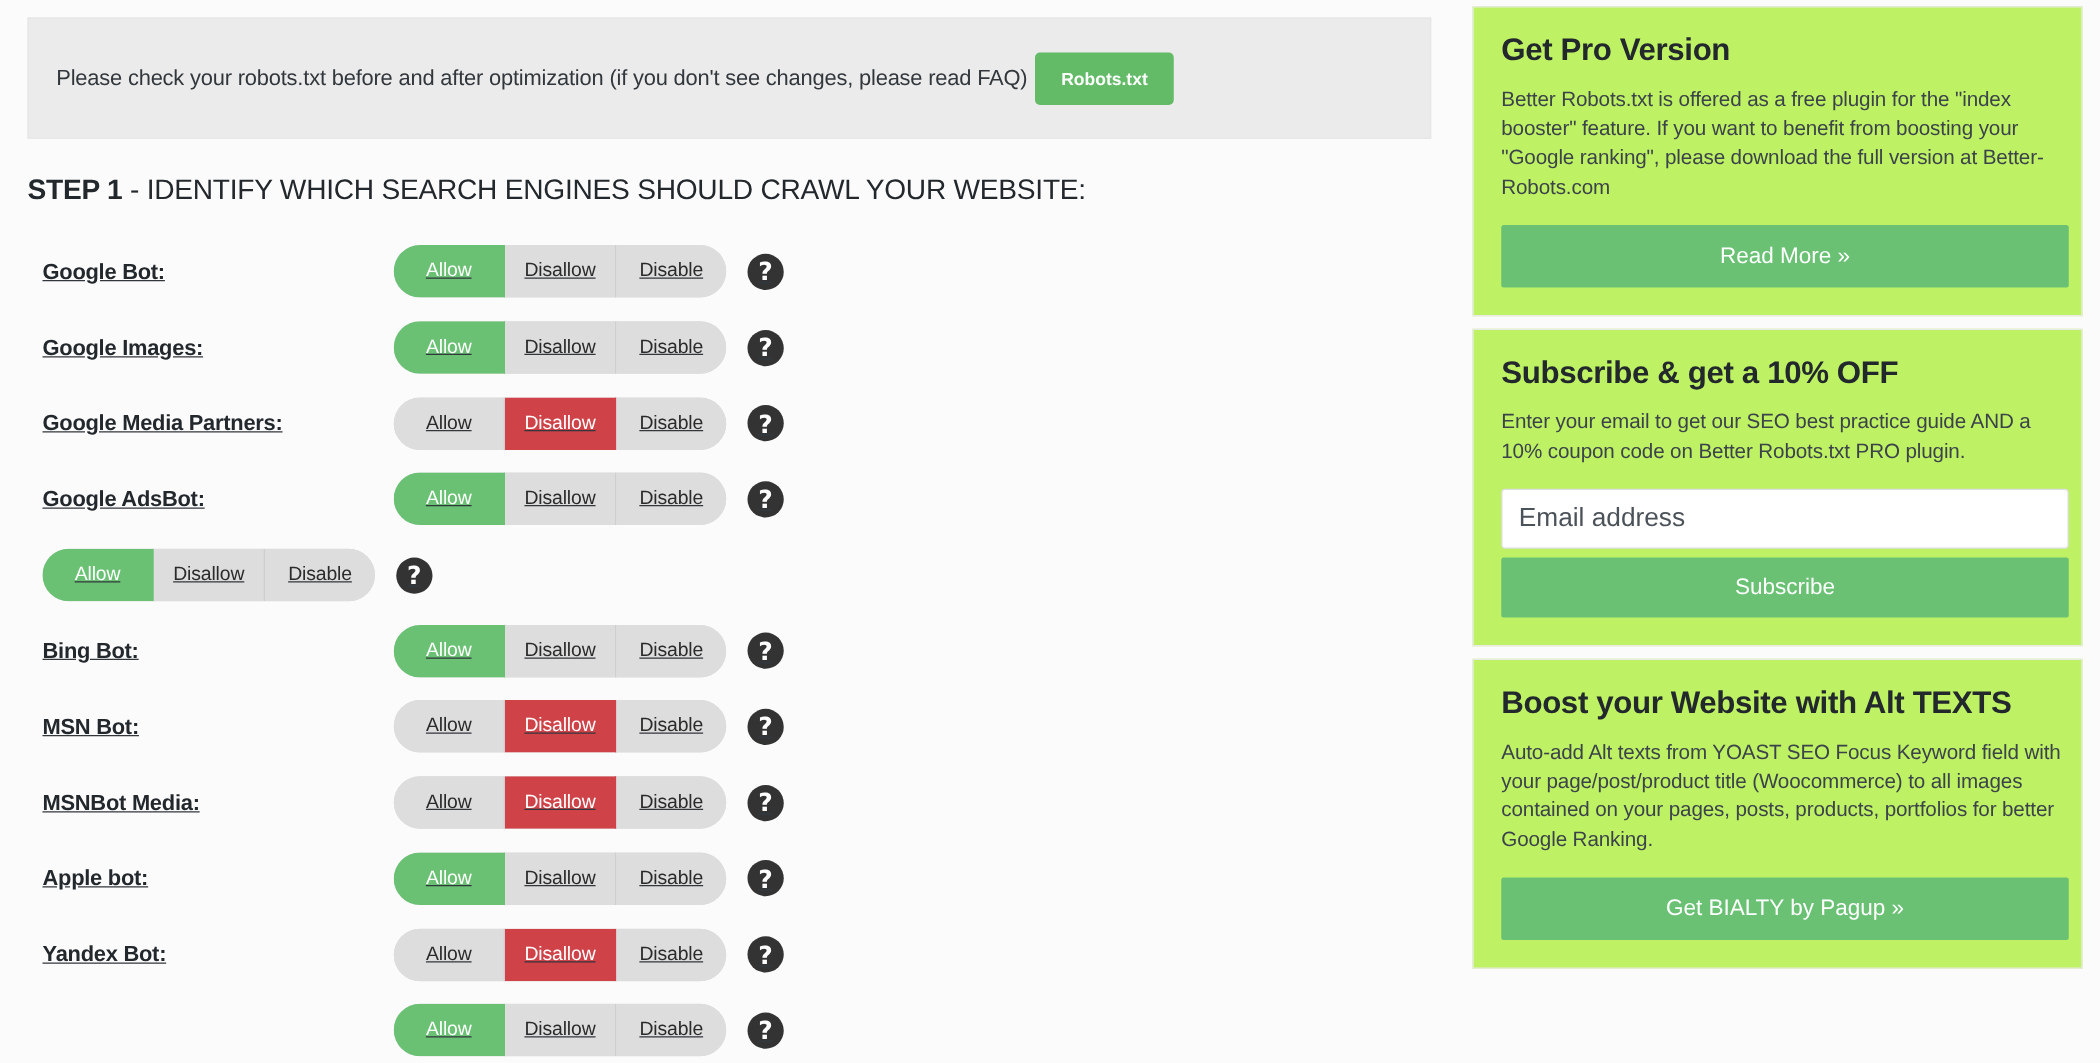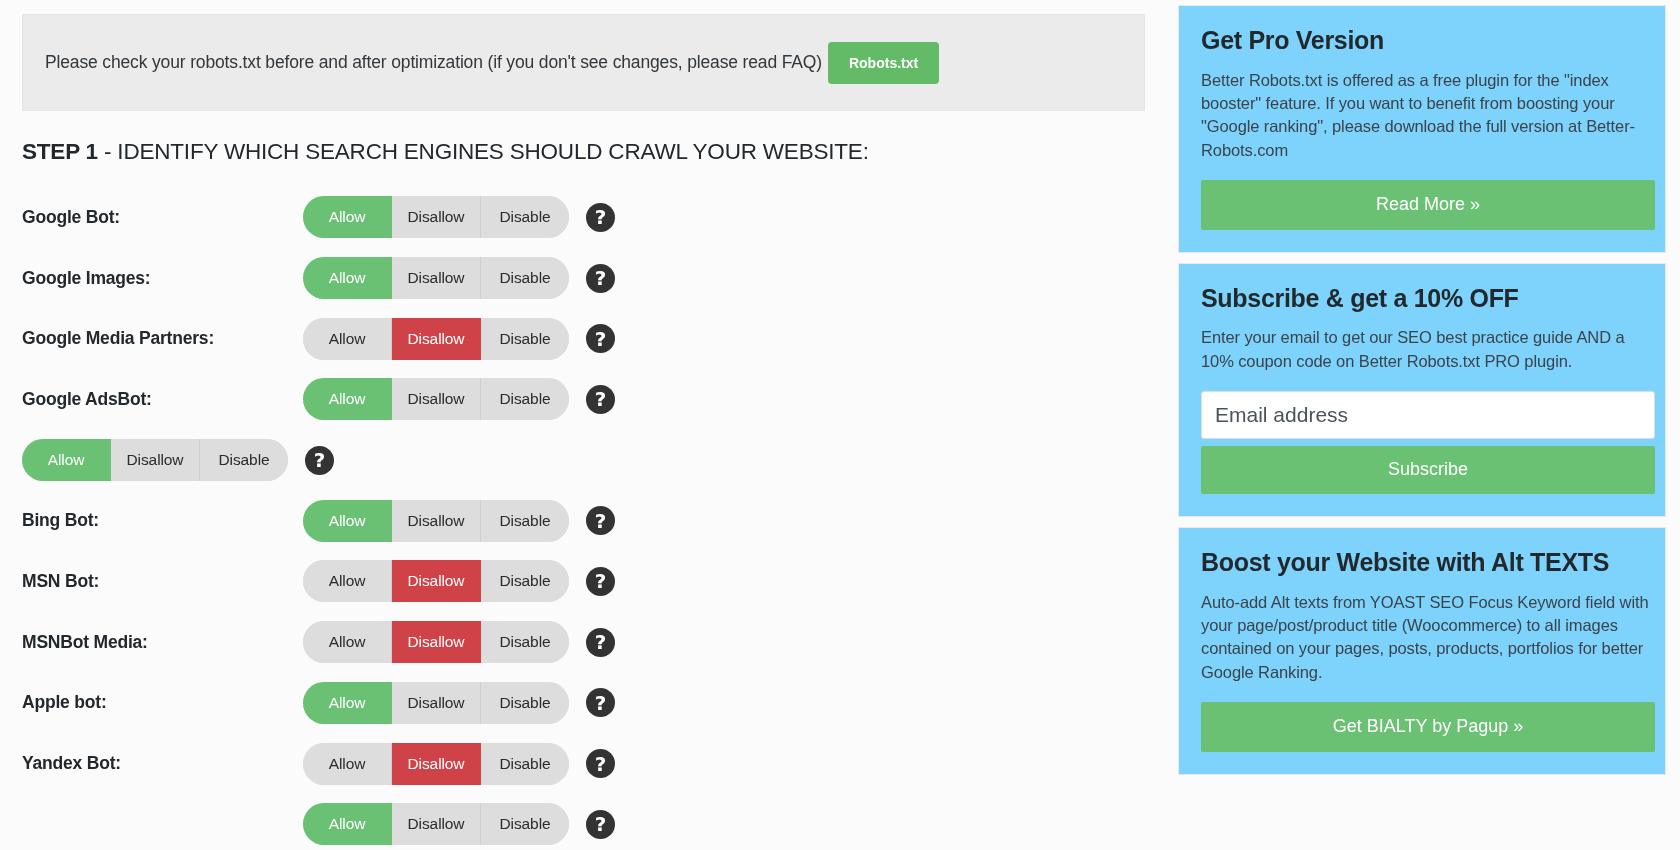--- a/index.html
+++ b/index.html
@@ -75,21 +75,22 @@
   .step-heading .step-strong { font-weight: 700; }
 
   .bot-list {
     margin-top: 22px;
   }
 
   .bot-row {
     display: flex;
     align-items: center;
     height: 60.7px;
-    padding-left: 22px;
+    padding-left: 34px;
+    text-decoration: underline;
   }
 
   .bot-label {
     width: 281px;
     font-size: 17.5px;
     font-weight: 700;
     color: #23282d;
     letter-spacing: -0.2px;
     flex-shrink: 0;
   }
@@ -151,21 +152,21 @@
   
   .sidebar {
     width: 515px;
     height: 850px;
     padding: 5px 14px 0 13px;
     background: #fbfbfb;
     overflow: hidden;
   }
 
   .card {
-    background: #7dd3fc;
+    background: #bef264;
     border: 1px solid #e9e9e9;
     padding: 20px 10px 22px 22px;
     margin-bottom: 10px;
   }
 
   .card-title {
     font-size: 25px;
     font-weight: 700;
     color: #23282d;
     line-height: 1.14;

